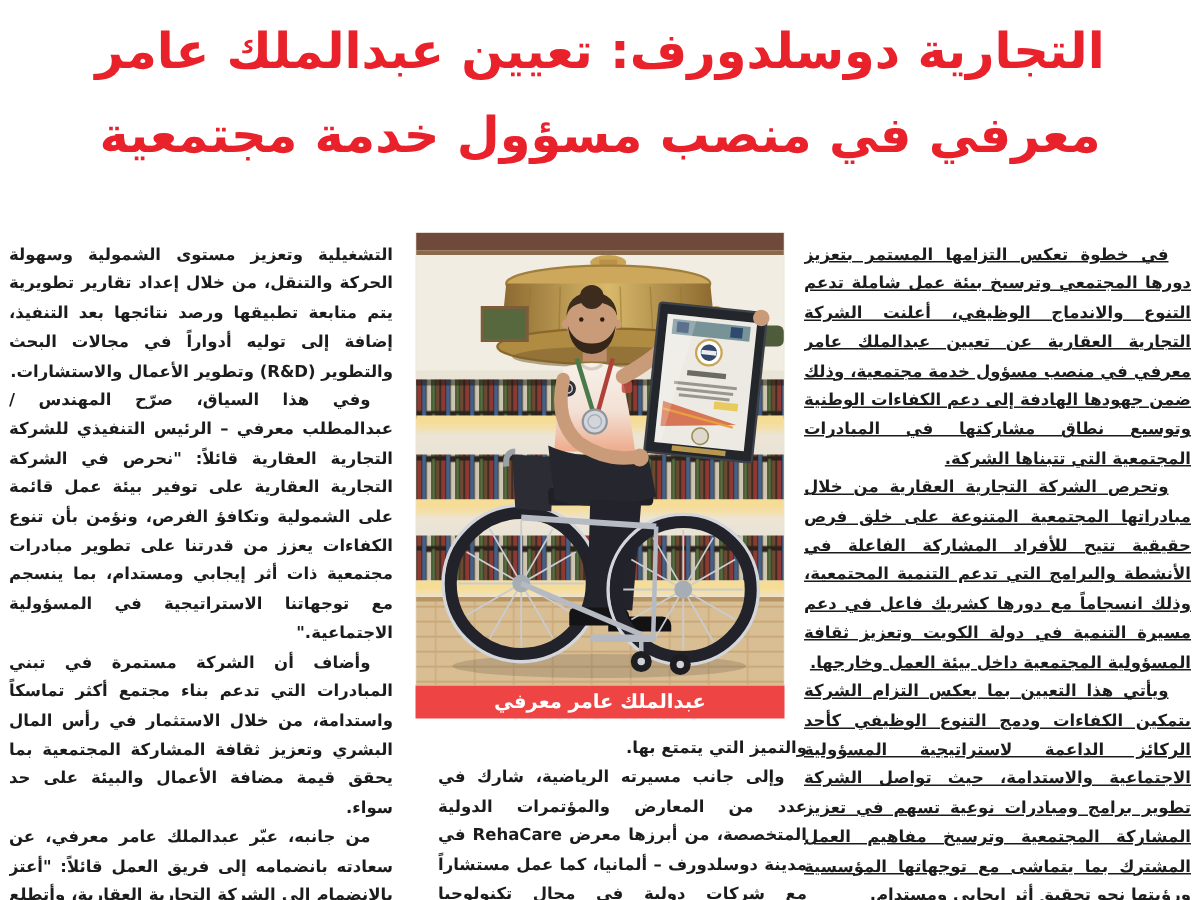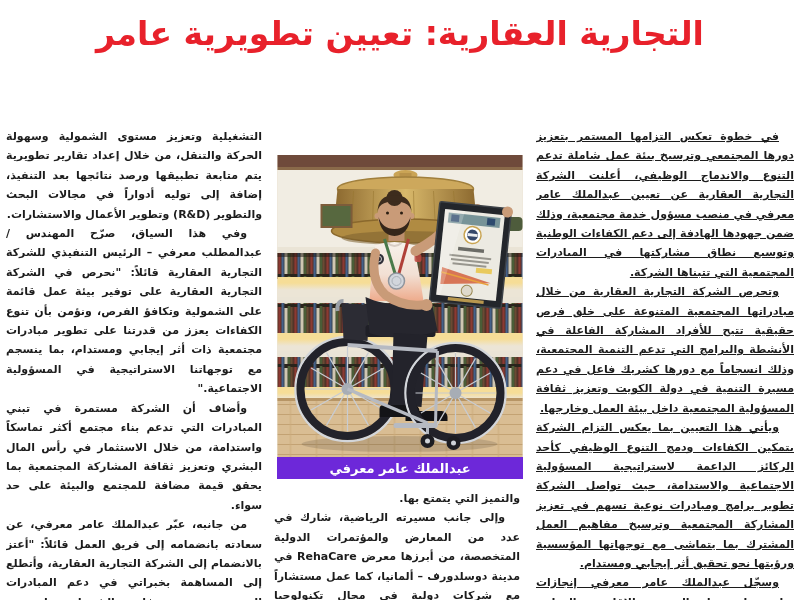--- a/index.html
+++ b/index.html
@@ -8,48 +8,49 @@
     font-family:"DejaVu Sans","Liberation Sans",sans-serif;position:relative;
   }
   .page{position:absolute;inset:0;direction:rtl;}
   .headline{
     position:absolute;top:6px;left:0;right:0;margin:0;
     text-align:center;font-weight:bold;font-size:33px;line-height:56px;
     color:#e8212b;
   }
   .headline .hl{display:block;white-space:nowrap;}
   .col{
-    position:absolute;top:127px;bottom:0;overflow:hidden;
+    position:absolute;top:160px;bottom:0;overflow:hidden;
     font-size:11px;line-height:19.4px;font-weight:bold;color:#1c1c1c;
     text-align:justify;direction:rtl;
   }
   .col p.para{margin:0;text-indent:15px;}
   .col-first{right:6px;width:258px;}
   .col-third{left:6px;width:256px;}
-  .col-second{right:280px;width:246px;top:489px;}
+  .col-second{right:262px;width:246px;top:489px;}
   .col-second p.para:first-child,
   .col-third p.para:first-child{text-indent:0;}
   .photo{
     position:absolute;margin:0;left:277px;top:155px;width:246px;height:302px;
     overflow:hidden;background:#ece5d6;
   }
   .photo svg{display:block;}
   .caption{
     position:absolute;left:277px;top:457px;width:246px;height:22px;
     background:#1a5186;color:#ffffff;display:flex;align-items:center;justify-content:center;
     font-size:13px;font-weight:bold;direction:rtl;
   }
 </style>
 </head>
 <body>
 
 <div class="page" dir="rtl" lang="ar">
 
   <h1 class="headline" style="color: rgb(232, 33, 43);">
-    <span class="hl">التجارية العقارية: تعيين تطويرية عامر</span>
+    <span class="hl">التجارية دوسلدورف: تعيين عبدالملك عامر</span>
+    <span class="hl">معرفي في منصب مسؤول خدمة مجتمعية</span>
   </h1>
 
   <div class="col col-first" style="color: rgb(28, 28, 28); text-decoration: underline;">
       <p class="para">في خطوة تعكس التزامها المستمر بتعزيز دورها المجتمعي وترسيخ بيئة عمل شاملة تدعم التنوع والاندماج الوظيفي، أعلنت الشركة التجارية العقارية عن تعيين عبدالملك عامر معرفي في منصب مسؤول خدمة مجتمعية، وذلك ضمن جهودها الهادفة إلى دعم الكفاءات الوطنية وتوسيع نطاق مشاركتها في المبادرات المجتمعية التي تتبناها الشركة.</p>
       <p class="para">وتحرص الشركة التجارية العقارية من خلال مبادراتها المجتمعية المتنوعة على خلق فرص حقيقية تتيح للأفراد المشاركة الفاعلة في الأنشطة والبرامج التي تدعم التنمية المجتمعية، وذلك انسجاماً مع دورها كشريك فاعل في دعم مسيرة التنمية في دولة الكويت وتعزيز ثقافة المسؤولية المجتمعية داخل بيئة العمل وخارجها.</p>
       <p class="para">ويأتي هذا التعيين بما يعكس التزام الشركة بتمكين الكفاءات ودمج التنوع الوظيفي كأحد الركائز الداعمة لاستراتيجية المسؤولية الاجتماعية والاستدامة، حيث تواصل الشركة تطوير برامج ومبادرات نوعية تسهم في تعزيز المشاركة المجتمعية وترسيخ مفاهيم العمل المشترك بما يتماشى مع توجهاتها المؤسسية ورؤيتها نحو تحقيق أثر إيجابي ومستدام.</p>
       <p class="para">وسجّل عبدالملك عامر معرفي إنجازات رياضية بارزة على المستوى الإقليمي والدولي، حيث سُجّل اسمه في موسوعة غينيس للأرقام القياسية كأسرع شخص يشارك في سباق ماراثون باستخدام كرسي متحرك غير مخصص للسباقات ضمن ماراثون دبي – فبراير 2026، كما حقق المركز الأول في فئته العمرية في ماراثون دبي الدولي، والمركز الأول في فئة الكراسي المتحركة.</p>
     </div>
 
   <figure class="photo">
@@ -219,29 +220,29 @@
         <rect x="175" y="144" width="36" height="3.5" fill="#c9a452" opacity="0.9"></rect>
         <polygon points="163,57 183,57 167,143 163,143" fill="#ffffff" opacity="0.22"></polygon>
       </g>
 
       <circle cx="230" cy="57" r="5.5" fill="#c99b78"></circle>
       <path d="M98,98 Q92,125 108,140 Q125,152 144,150" stroke="#c99b78" stroke-width="9" stroke-linecap="round" fill="none"></path>
       <circle cx="149" cy="150" r="6" fill="#c99b78"></circle>
     </svg>
   </figure>
 
-  <div class="caption" style="background: #6d28d9;">
+  <div class="caption" style="background: #ef4444;">
     <span>عبدالملك عامر معرفي</span>
   </div>
 
   <div class="col col-second" style="color: rgb(28, 28, 28);">
       <p class="para">والتميز التي يتمتع بها.</p>
       <p class="para">وإلى جانب مسيرته الرياضية، شارك في عدد من المعارض والمؤتمرات الدولية المتخصصة، من أبرزها معرض RehaCare في مدينة دوسلدورف – ألمانيا، كما عمل مستشاراً مع شركات دولية في مجال تكنولوجيا الكراسي المتحركة لمعالجة التحديات المرتبطة بمنطقة الشرق الأوسط، وتقديم حلول مبتكرة تسهم في تحسين جودة الحياة.</p>
     </div>
 
   <div class="col col-third" style="color: rgb(28, 28, 28);">
       <p class="para">التشغيلية وتعزيز مستوى الشمولية وسهولة الحركة والتنقل، من خلال إعداد تقارير تطويرية يتم متابعة تطبيقها ورصد نتائجها بعد التنفيذ، إضافة إلى توليه أدواراً في مجالات البحث والتطوير (R&amp;D) وتطوير الأعمال والاستشارات.</p>
       <p class="para">وفي هذا السياق، صرّح المهندس / عبدالمطلب معرفي – الرئيس التنفيذي للشركة التجارية العقارية قائلاً: "نحرص في الشركة التجارية العقارية على توفير بيئة عمل قائمة على الشمولية وتكافؤ الفرص، ونؤمن بأن تنوع الكفاءات يعزز من قدرتنا على تطوير مبادرات مجتمعية ذات أثر إيجابي ومستدام، بما ينسجم مع توجهاتنا الاستراتيجية في المسؤولية الاجتماعية."</p>
-      <p class="para">وأضاف أن الشركة مستمرة في تبني المبادرات التي تدعم بناء مجتمع أكثر تماسكاً واستدامة، من خلال الاستثمار في رأس المال البشري وتعزيز ثقافة المشاركة المجتمعية بما يحقق قيمة مضافة للمجتمع والبيئة على حد سواء.</p>
+      <p class="para">وأضاف أن الشركة مستمرة في تبني المبادرات التي تدعم بناء مجتمع أكثر تماسكاً واستدامة، من خلال الاستثمار في رأس المال البشري وتعزيز ثقافة المشاركة المجتمعية بما يحقق قيمة مضافة الأعمال والبيئة على حد سواء.</p>
       <p class="para">من جانبه، عبّر عبدالملك عامر معرفي، عن سعادته بانضمامه إلى فريق العمل قائلاً: "أعتز بالانضمام إلى الشركة التجارية العقارية، وأتطلع إلى المساهمة بخبراتي في دعم المبادرات المجتمعية وتعزيز مفاهيم الشمولية بما يسهم في خلق بيئات أكثر ملاءمة للجميع."</p>
     </div>
 
 </div>
 
 </body></html>

